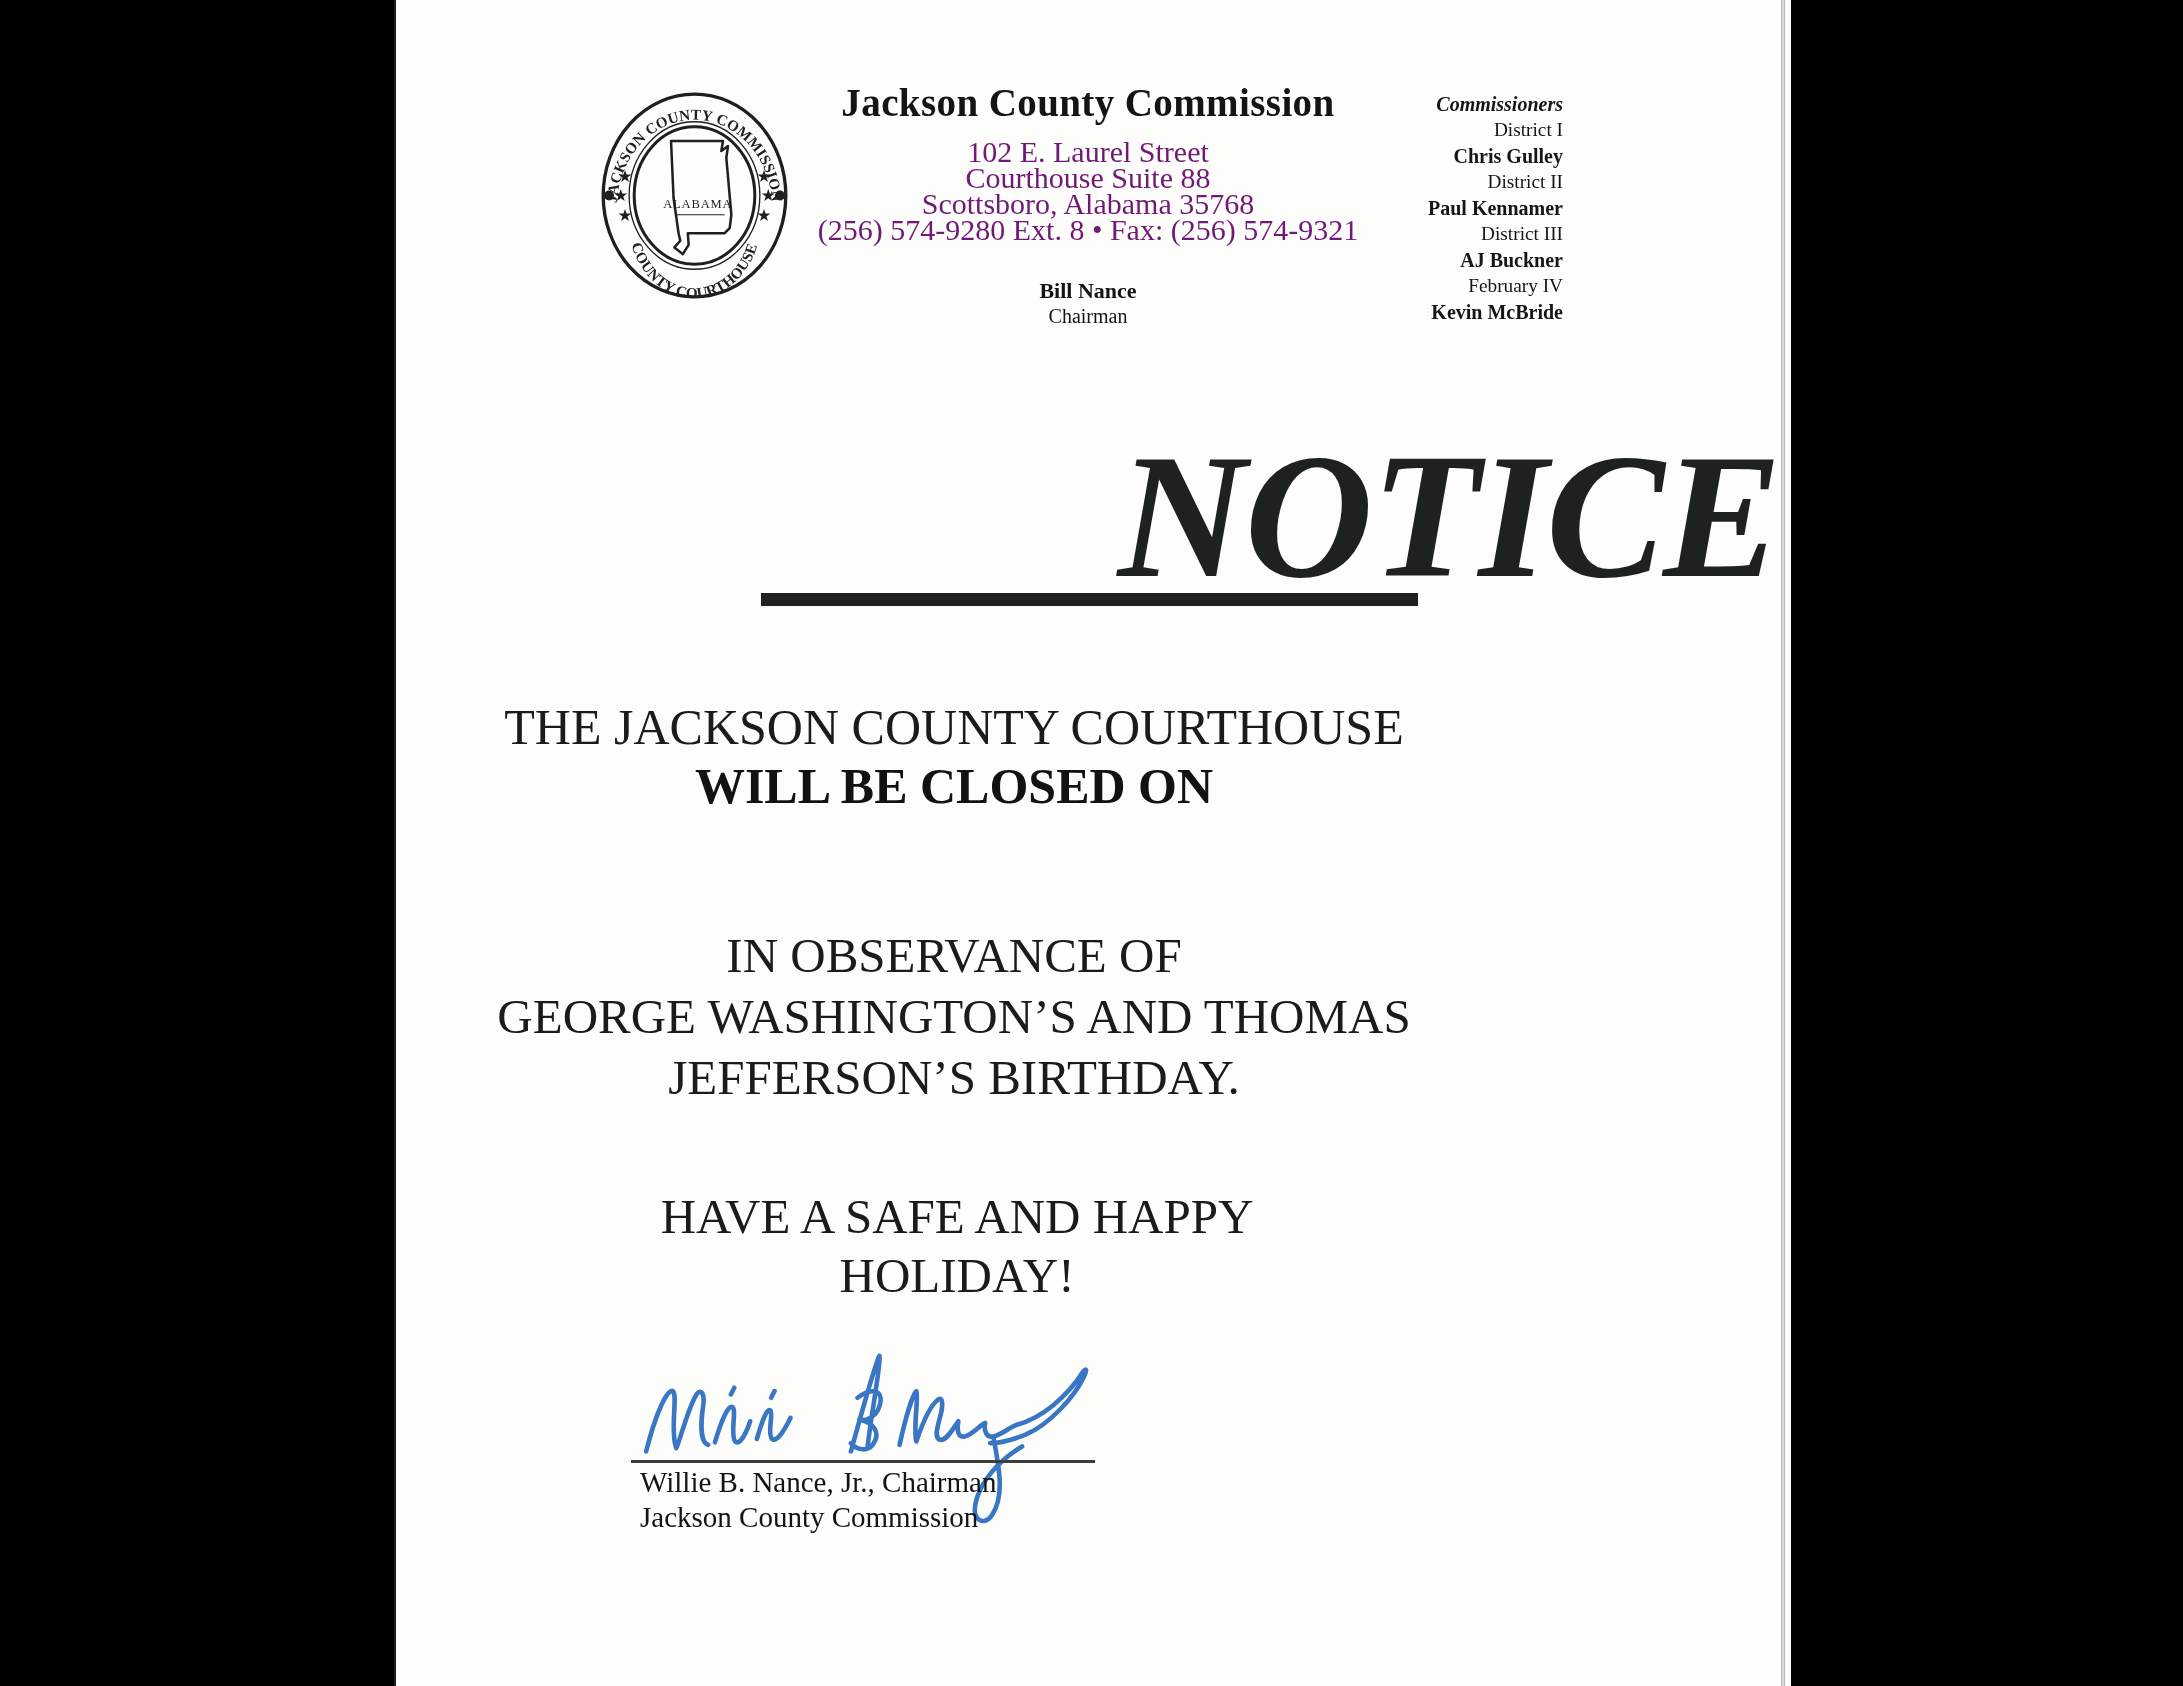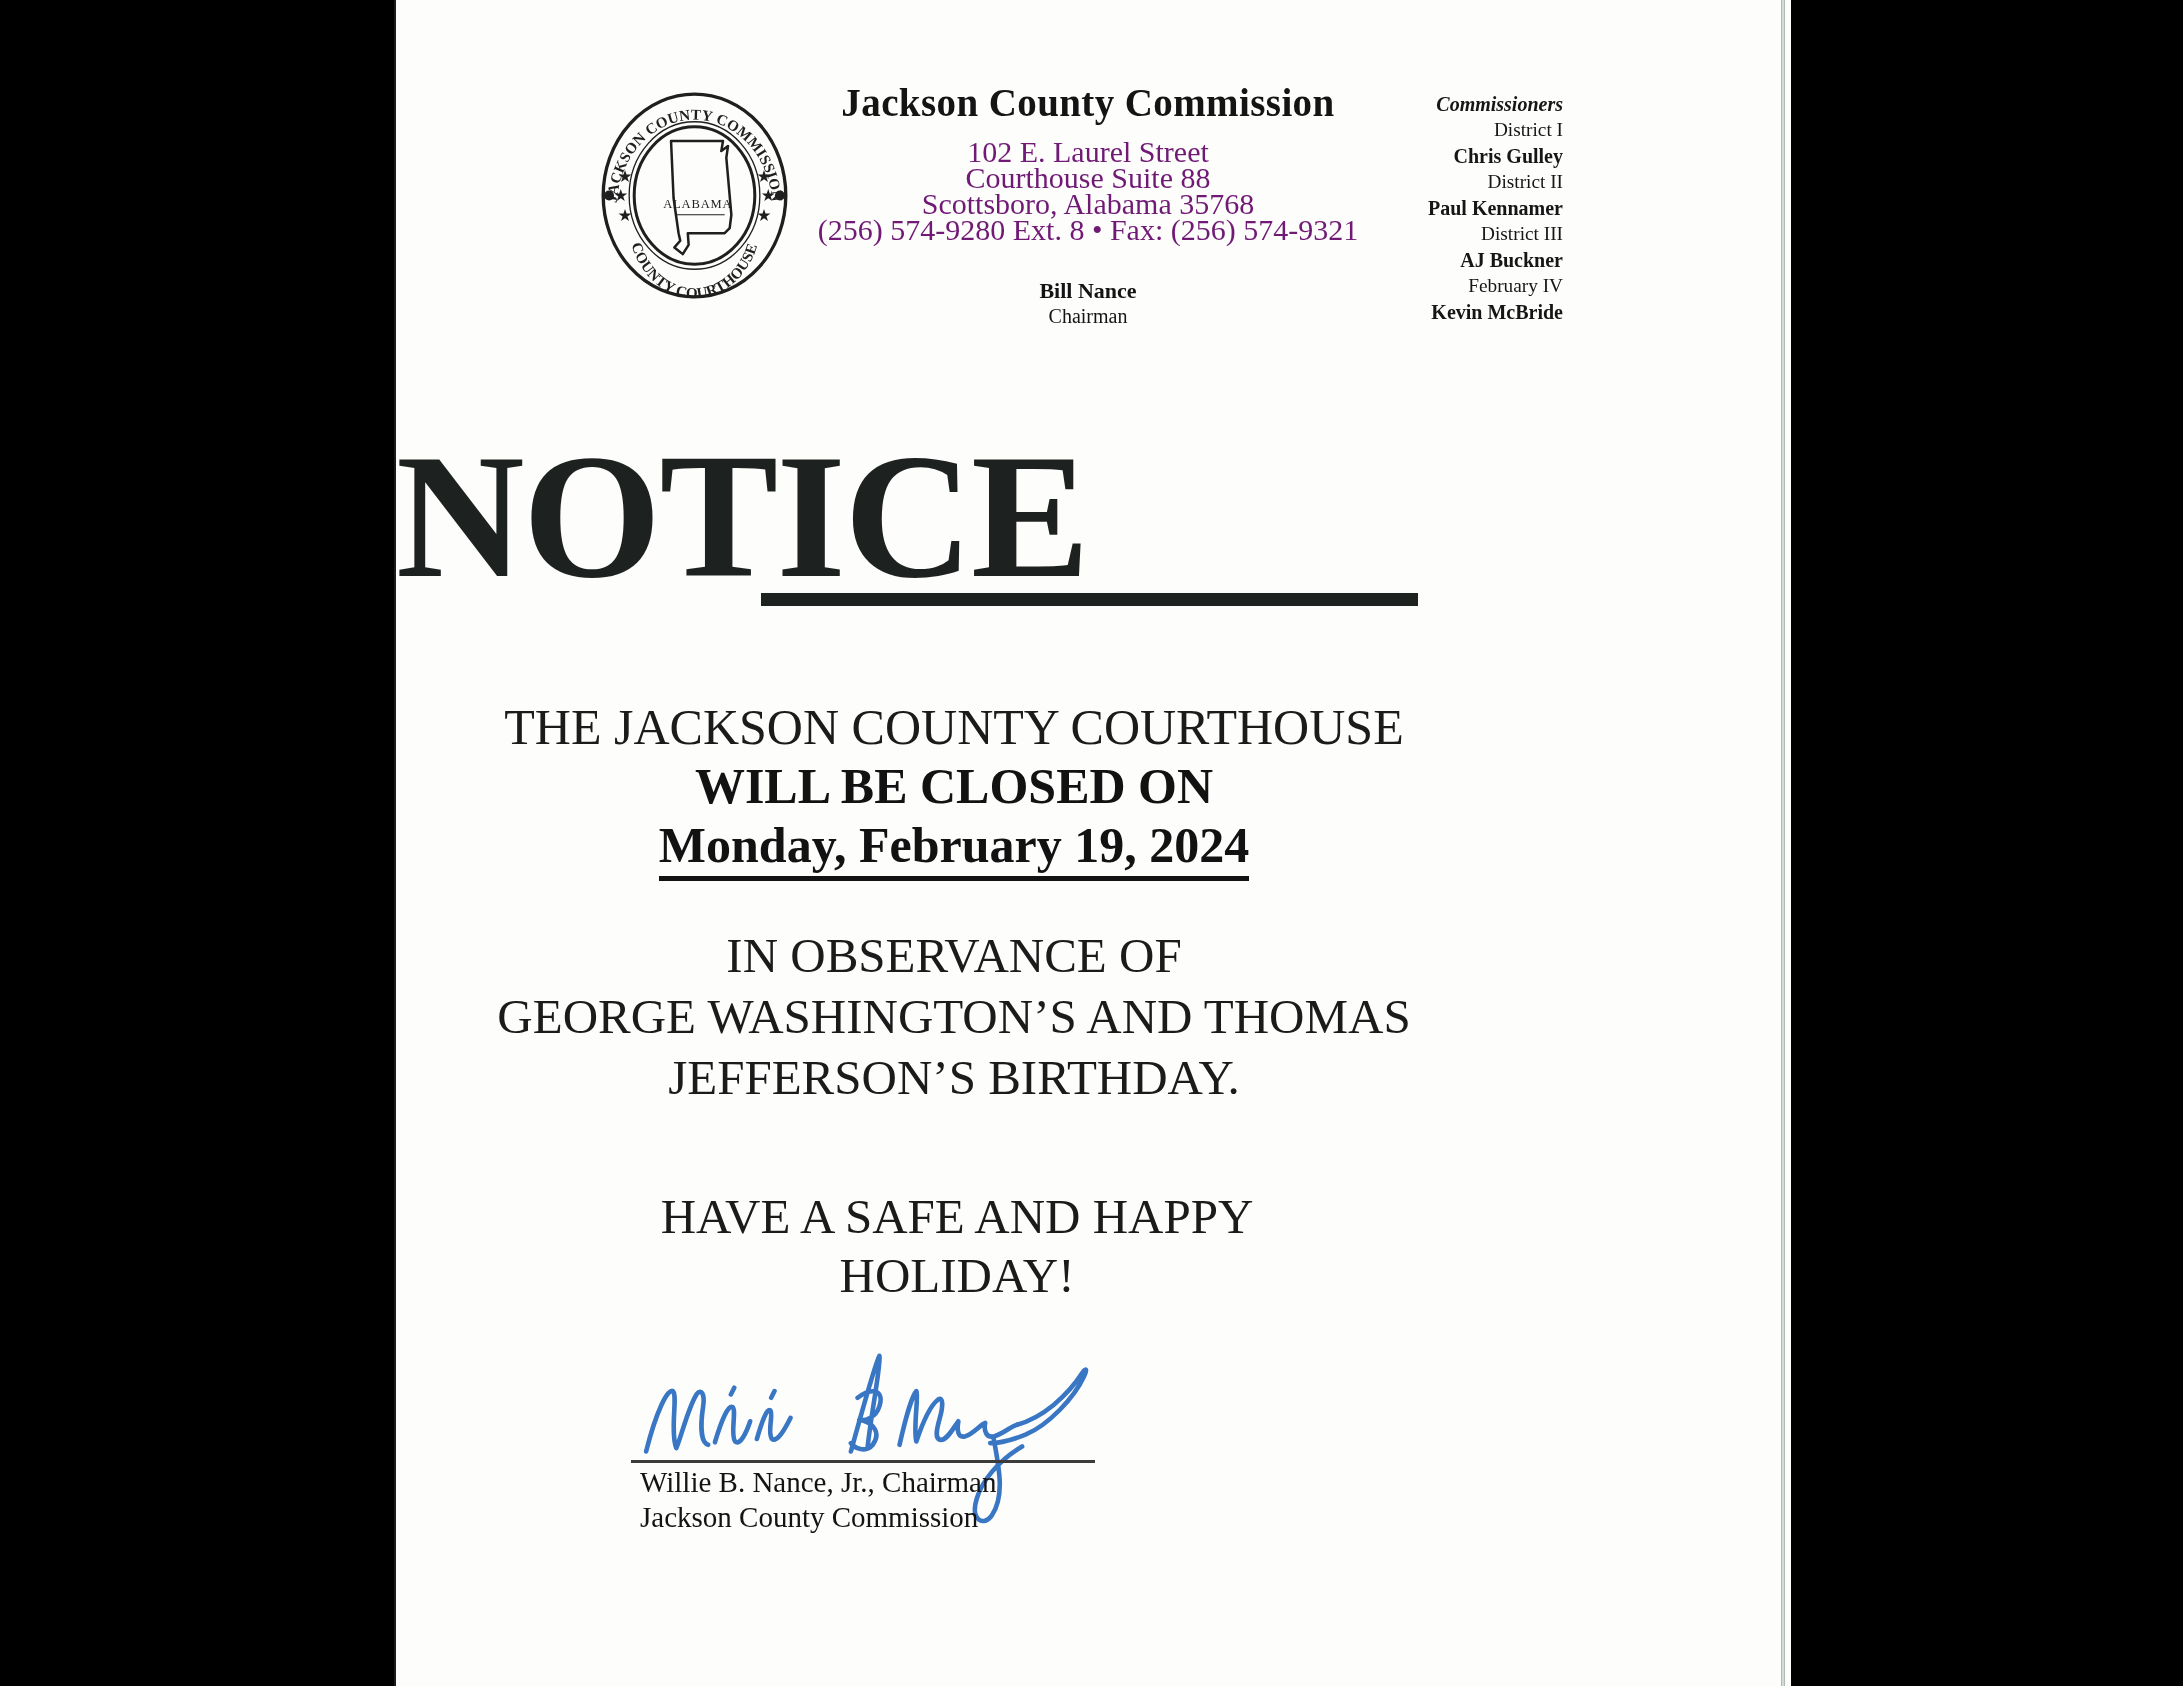--- a/index.html
+++ b/index.html
@@ -41,22 +41,22 @@
     position:absolute; right:228px; top:91px;
     text-align:right; color:#161616; line-height:26px;
   }
   .comm-heading { font-size:20px; font-weight:bold; font-style:italic; }
   .comm-district { font-size:19.3px; }
   .comm-name { font-size:20px; font-weight:bold; }
 
   
   .notice-title {
     position:absolute; left:0; top:427px; width:1384px;
-    text-align:left; font-size:178px; line-height:178px;
-    font-weight:bold; color:#1d211f; letter-spacing:-1.7px;
+    text-align:right; font-size:178px; line-height:178px;
+    font-weight:bold; color:#1d211f; letter-spacing:-1.7px;font-style:italic;
   }
   .notice-underline {
     position:absolute; left:365px; top:593px; width:657px; height:13.4px;
     background:#1d211f;
   }
 
   
   .body-block { position:absolute; left:0; width:1116px; text-align:center; color:#1b1b1b; }
   .block-a { top:698px; font-size:50px; line-height:59px; }
   .block-b { top:925px; font-size:49px; line-height:61px; }
@@ -134,21 +134,20 @@
     <div class="comm-district">February IV</div>
     <div class="comm-name">Kevin McBride</div>
   </div>
 
   <div class="notice-title">NOTICE</div>
   <div class="notice-underline"></div>
 
   <div class="body-block block-a">
     <div>THE JACKSON COUNTY COURTHOUSE</div>
     <div class="bold-line">WILL BE CLOSED ON</div>
-    <div class="bold-line"><span class="underline-date">Monday, February 19, 2024</span></div>
   </div>
 
   <div class="body-block block-b">
     <div>IN OBSERVANCE OF</div>
     <div>GEORGE WASHINGTON’S AND THOMAS</div>
     <div>JEFFERSON’S BIRTHDAY.</div>
   </div>
 
   <div class="body-block block-c">
     <div>HAVE A SAFE AND HAPPY</div>

